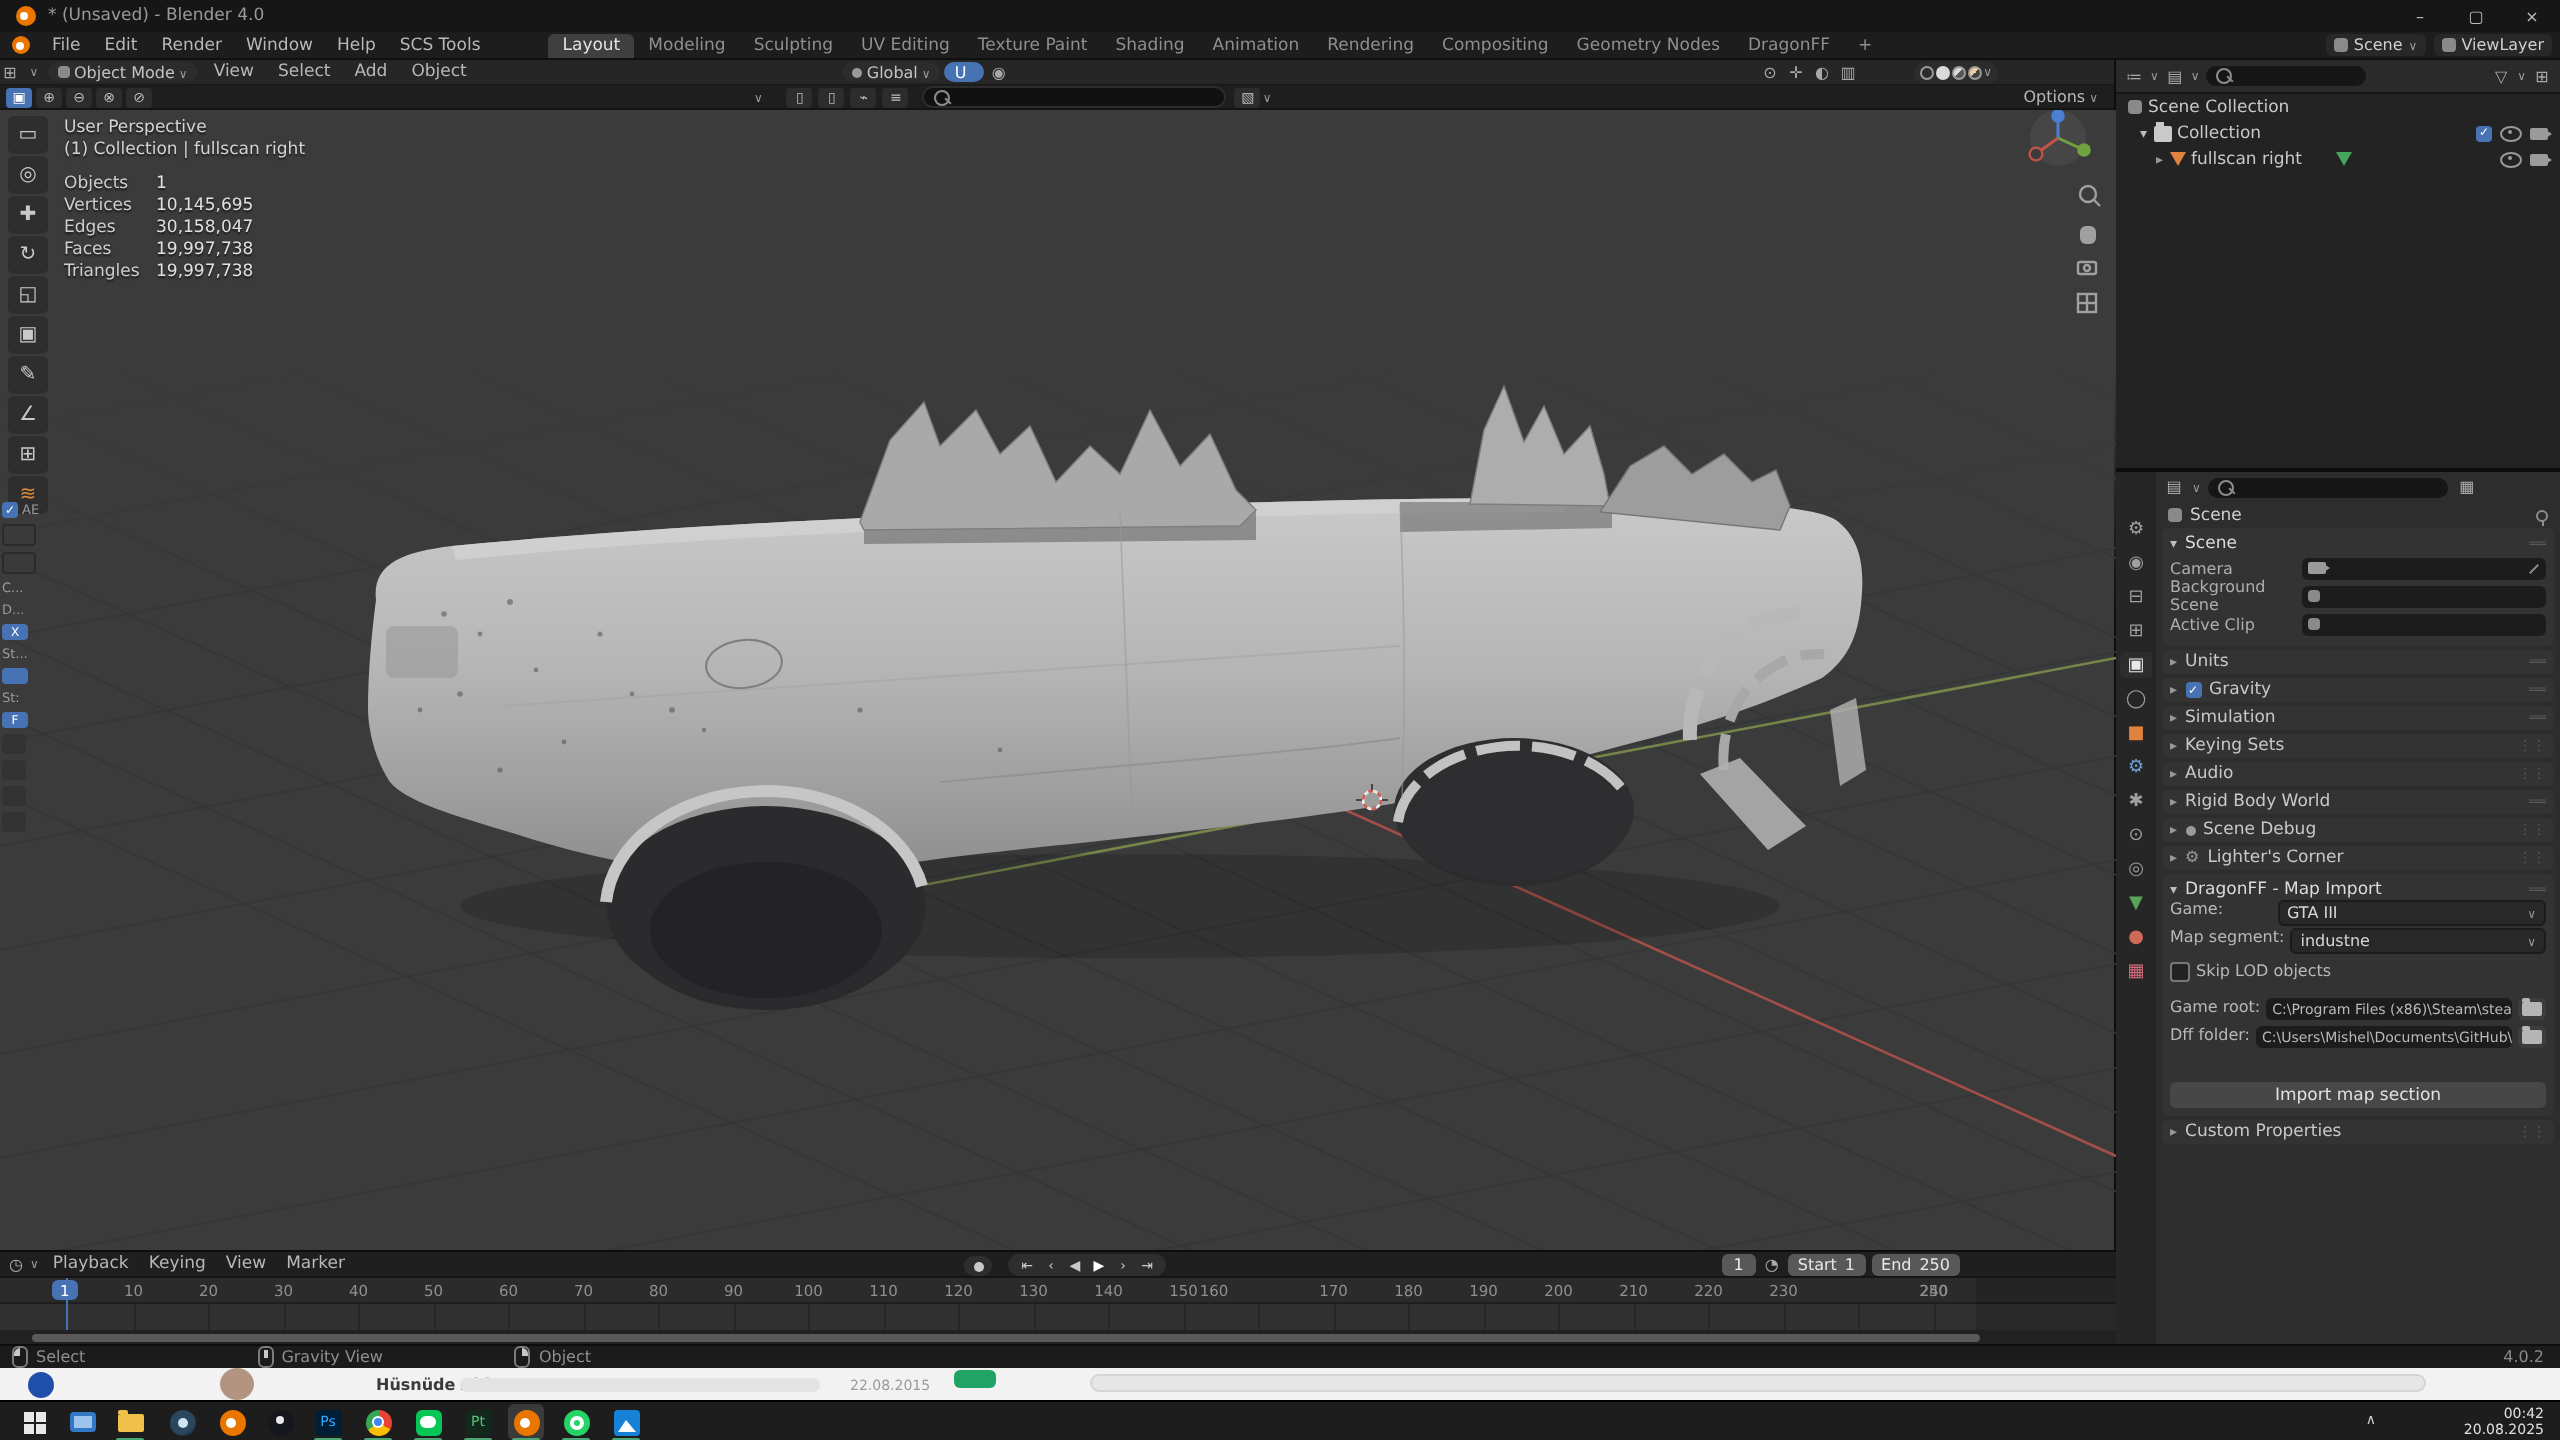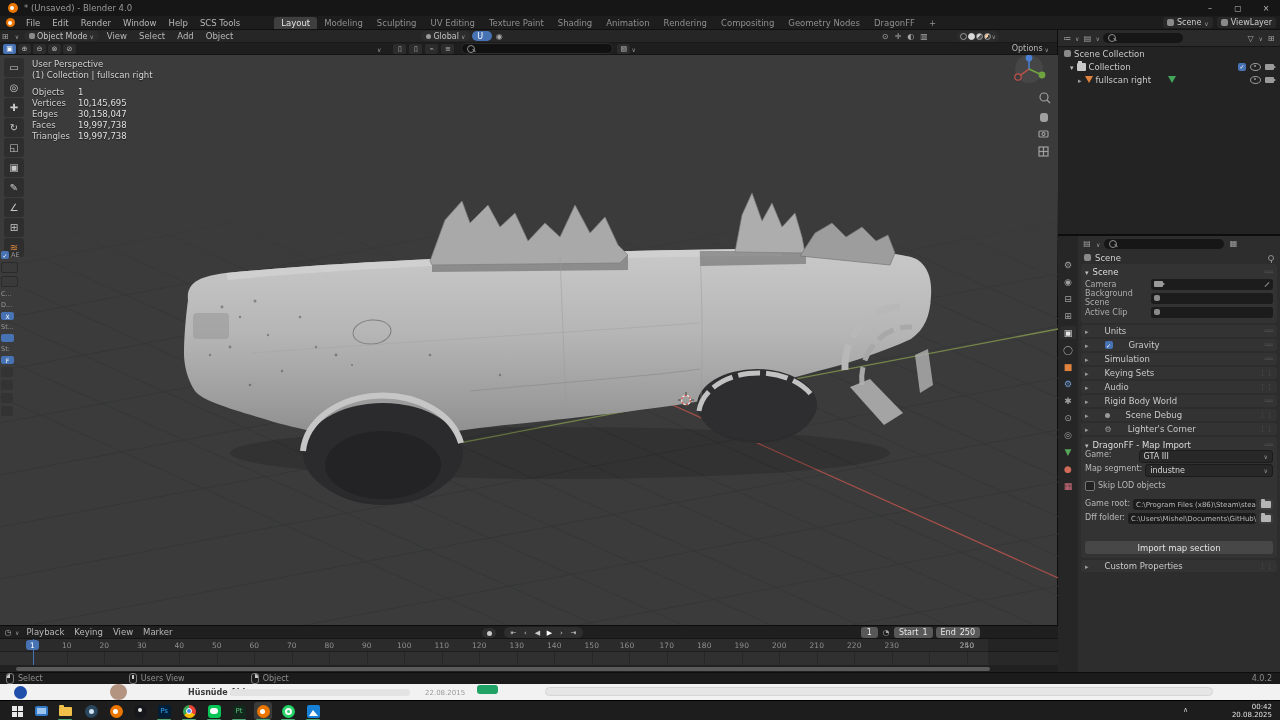--- a/index.html
+++ b/index.html
@@ -102,21 +102,21 @@
   .p-search{display:flex;align-items:center;gap:3px;background:#161616;border-radius:6px;height:10px;flex:1;max-width:110px;padding:0 5px;}
   .p-crumb{display:flex;align-items:center;gap:4px;height:13px;padding:0 6px;font-size:8.5px;color:#d0d0d0;}
   .p-crumb .i-pin{margin-left:auto;}
   .panel{background:#333;border-radius:3px;margin:0 3px 2px 3px;padding:2px 4px 4px 4px;}
   .panel-h{display:flex;align-items:center;gap:4px;font-size:8.5px;color:#dcdcdc;height:11px;}
   .panel-h .grip{margin-left:auto;color:#5a5a5a;font-size:7px;}
   .prow{display:flex;align-items:center;height:14px;gap:4px;}
   .prow .plab{width:62px;color:#aeaeae;font-size:8px;flex-shrink:0;}
   .pfield{flex:1;height:11px;background:#1c1c1c;border-radius:3px;display:flex;align-items:center;gap:3px;padding:0 3px;color:#cfcfcf;font-size:8px;position:relative;}
   .pfield .i-drop{margin-left:auto;}
-  .collapsed-row{background:#333;border-radius:3px;margin:0 3px 2px 3px;height:12px;display:flex;align-items:center;gap:16px;padding:0 4px;font-size:8.5px;color:#c9c9c9;}
+  .collapsed-row{background:#333;border-radius:3px;margin:0 3px 2px 3px;height:12px;display:flex;align-items:center;gap:4px;padding:0 4px;font-size:8.5px;color:#c9c9c9;}
   .collapsed-row .grip{margin-left:auto;color:#5a5a5a;font-size:7px;}
   .dff-row{display:flex;height:14px;gap:3px;font-size:8px;color:#b8b8b8;}
   .dff-row .dlab{flex-shrink:0;}
   .dropdown{flex:1;height:11px;background:#282828;border:1px solid #1b1b1b;border-radius:3px;display:flex;align-items:center;padding:0 4px;color:#d6d6d6;font-size:8px;}
   .dropdown .chev{margin-left:auto;}
   .pathfield{flex:1;height:11px;background:#1c1c1c;border-radius:3px;display:flex;align-items:center;padding:0 3px;color:#b9b9b9;font-size:7px;overflow:hidden;white-space:nowrap;}
   .folder-btn{width:14px;height:11px;background:#3d3d3d;border-radius:3px;display:flex;align-items:center;justify-content:center;flex-shrink:0;}
   .big-btn{height:13px;background:#474747;border-radius:3px;display:flex;align-items:center;justify-content:center;color:#e2e2e2;font-size:8.5px;margin-top:14px;}
   
   #timeline{left:0;top:625px;width:1058px;height:47px;background:#262626;border-top:1px solid #0d0d0d;box-sizing:border-box;}
@@ -749,21 +749,21 @@
         <span class="tick-label" style="left: 254.25px;">60</span>
         <span class="tick-label" style="left: 291.75px;">70</span>
         <span class="tick-label" style="left: 329.25px;">80</span>
         <span class="tick-label" style="left: 366.75px;">90</span>
         <span class="tick-label" style="left: 404.25px;">100</span>
         <span class="tick-label" style="left: 441.75px;">110</span>
         <span class="tick-label" style="left: 479.25px;">120</span>
         <span class="tick-label" style="left: 516.75px;">130</span>
         <span class="tick-label" style="left: 554.25px;">140</span>
         <span class="tick-label" style="left: 591.75px;">150</span>
-        <span class="tick-label" style="left: 627px;">160</span>
+        <span class="tick-label" style="left: 607px;">160</span>
         <span class="tick-label" style="left: 666.75px;">170</span>
         <span class="tick-label" style="left: 704.25px;">180</span>
         <span class="tick-label" style="left: 741.75px;">190</span>
         <span class="tick-label" style="left: 779.25px;">200</span>
         <span class="tick-label" style="left: 816.75px;">210</span>
         <span class="tick-label" style="left: 854.25px;">220</span>
         <span class="tick-label" style="left: 891.75px;">230</span>
         <span class="tick-label" style="left: 967px;">240</span>
         <span class="tick-label" style="left: 966.75px;">250</span>
       </div>
@@ -806,21 +806,21 @@
     <span class="hint">
         <span class="mouse l">
           <i></i>
         </span>
         <span>Select</span>
       </span>
     <span class="hint" style="margin-left:60px">
         <span class="mouse m">
           <i></i>
         </span>
-        <span>Users View</span>
+        <span>Gravity View</span>
       </span>
     <span class="hint" style="margin-left:40px">
         <span class="mouse r">
           <i></i>
         </span>
         <span>Object</span>
       </span>
     <span id="sb-version">4.0.2</span>
   </div>
 

